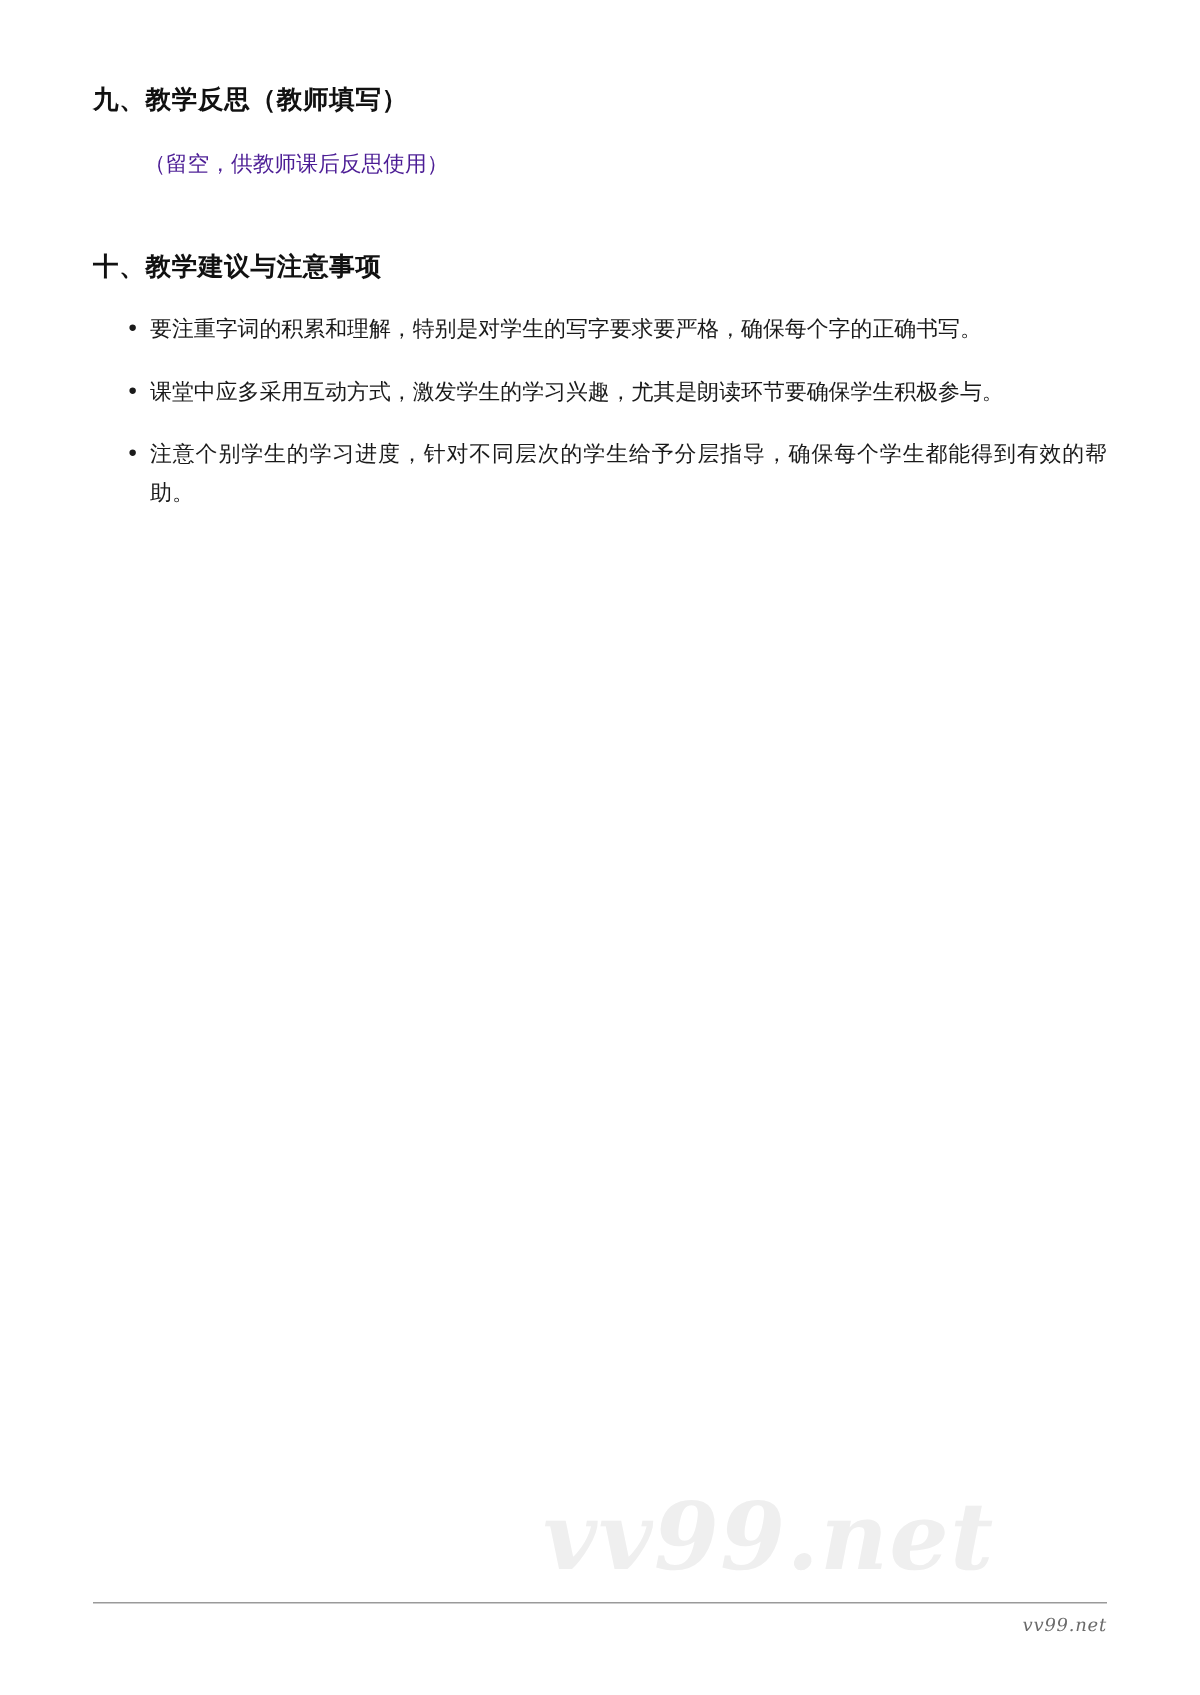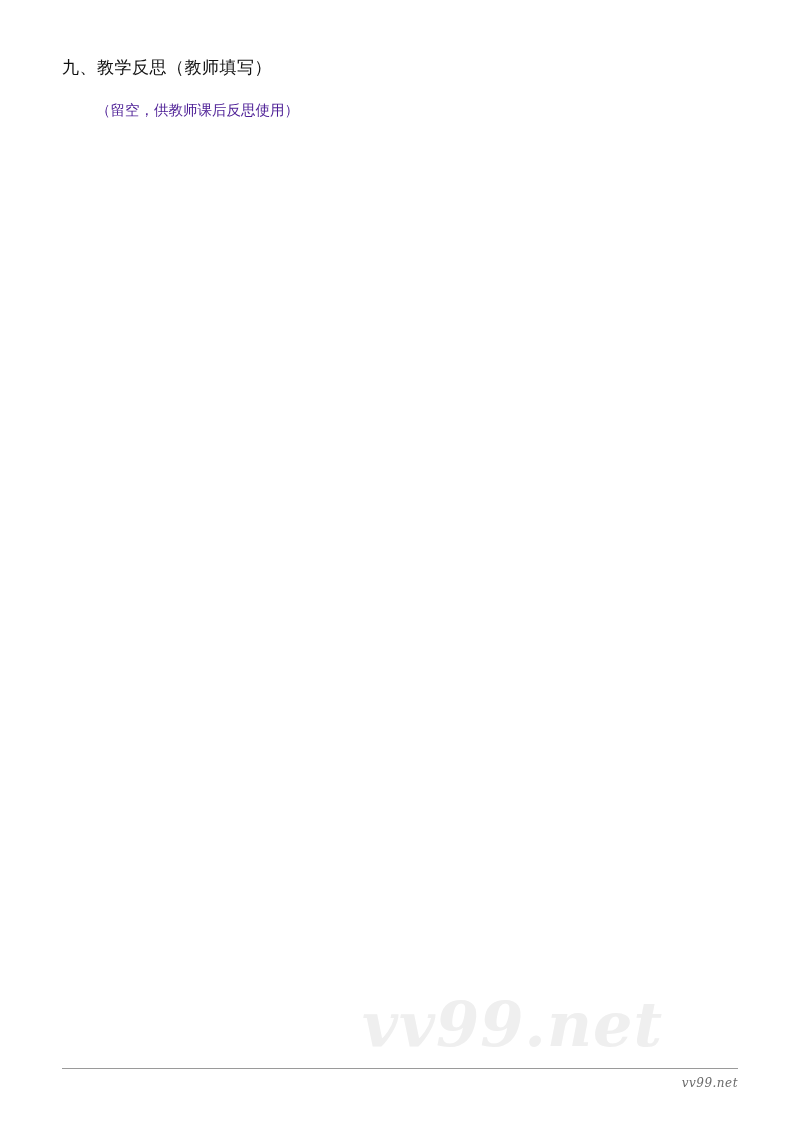--- a/index.html
+++ b/index.html
@@ -23,21 +23,21 @@
     background: #fff;
   }
   .content {
     position: absolute;
     left: 62px;
     top: 55px;
     width: 676px;
   }
   .section-heading {
     font-family: "DejaVu Serif", "Liberation Serif", serif;
-    font-weight: normal;
+    font-weight: bold;
     font-size: 17px;
     letter-spacing: 0.5px;
     color: #111;
     margin: 0;
     line-height: 1.5;
   }
   .heading-1 { margin-top: 0; }
   .heading-2 { margin-top: 44px; }
   .note-line {
     font-size: 14.5px;
@@ -105,21 +105,27 @@
 <body>
 
 <div class="page">
 
   <div class="content">
 
     <h2 class="section-heading heading-1">九、教学反思（教师填写）</h2>
 
     <p class="note-line">（留空，供教师课后反思使用）</p>
 
+    <h2 class="section-heading heading-2">十、教学建议与注意事项</h2>
 
+    <ul class="bullets">
+      <li>要注重字词的积累和理解，特别是对学生的写字要求要严格，确保每个字的正确书写。</li>
+      <li>课堂中应多采用互动方式，激发学生的学习兴趣，尤其是朗读环节要确保学生积极参与。</li>
+      <li>注意个别学生的学习进度，针对不同层次的学生给予分层指导，确保每个学生都能得到有效的帮助。</li>
+    </ul>
 
   </div>
 
   <div class="watermark-big">vv99.net</div>
 
   <div class="footer-rule"></div>
 
   <div class="footer-text">vv99.net</div>
 
 </div>

